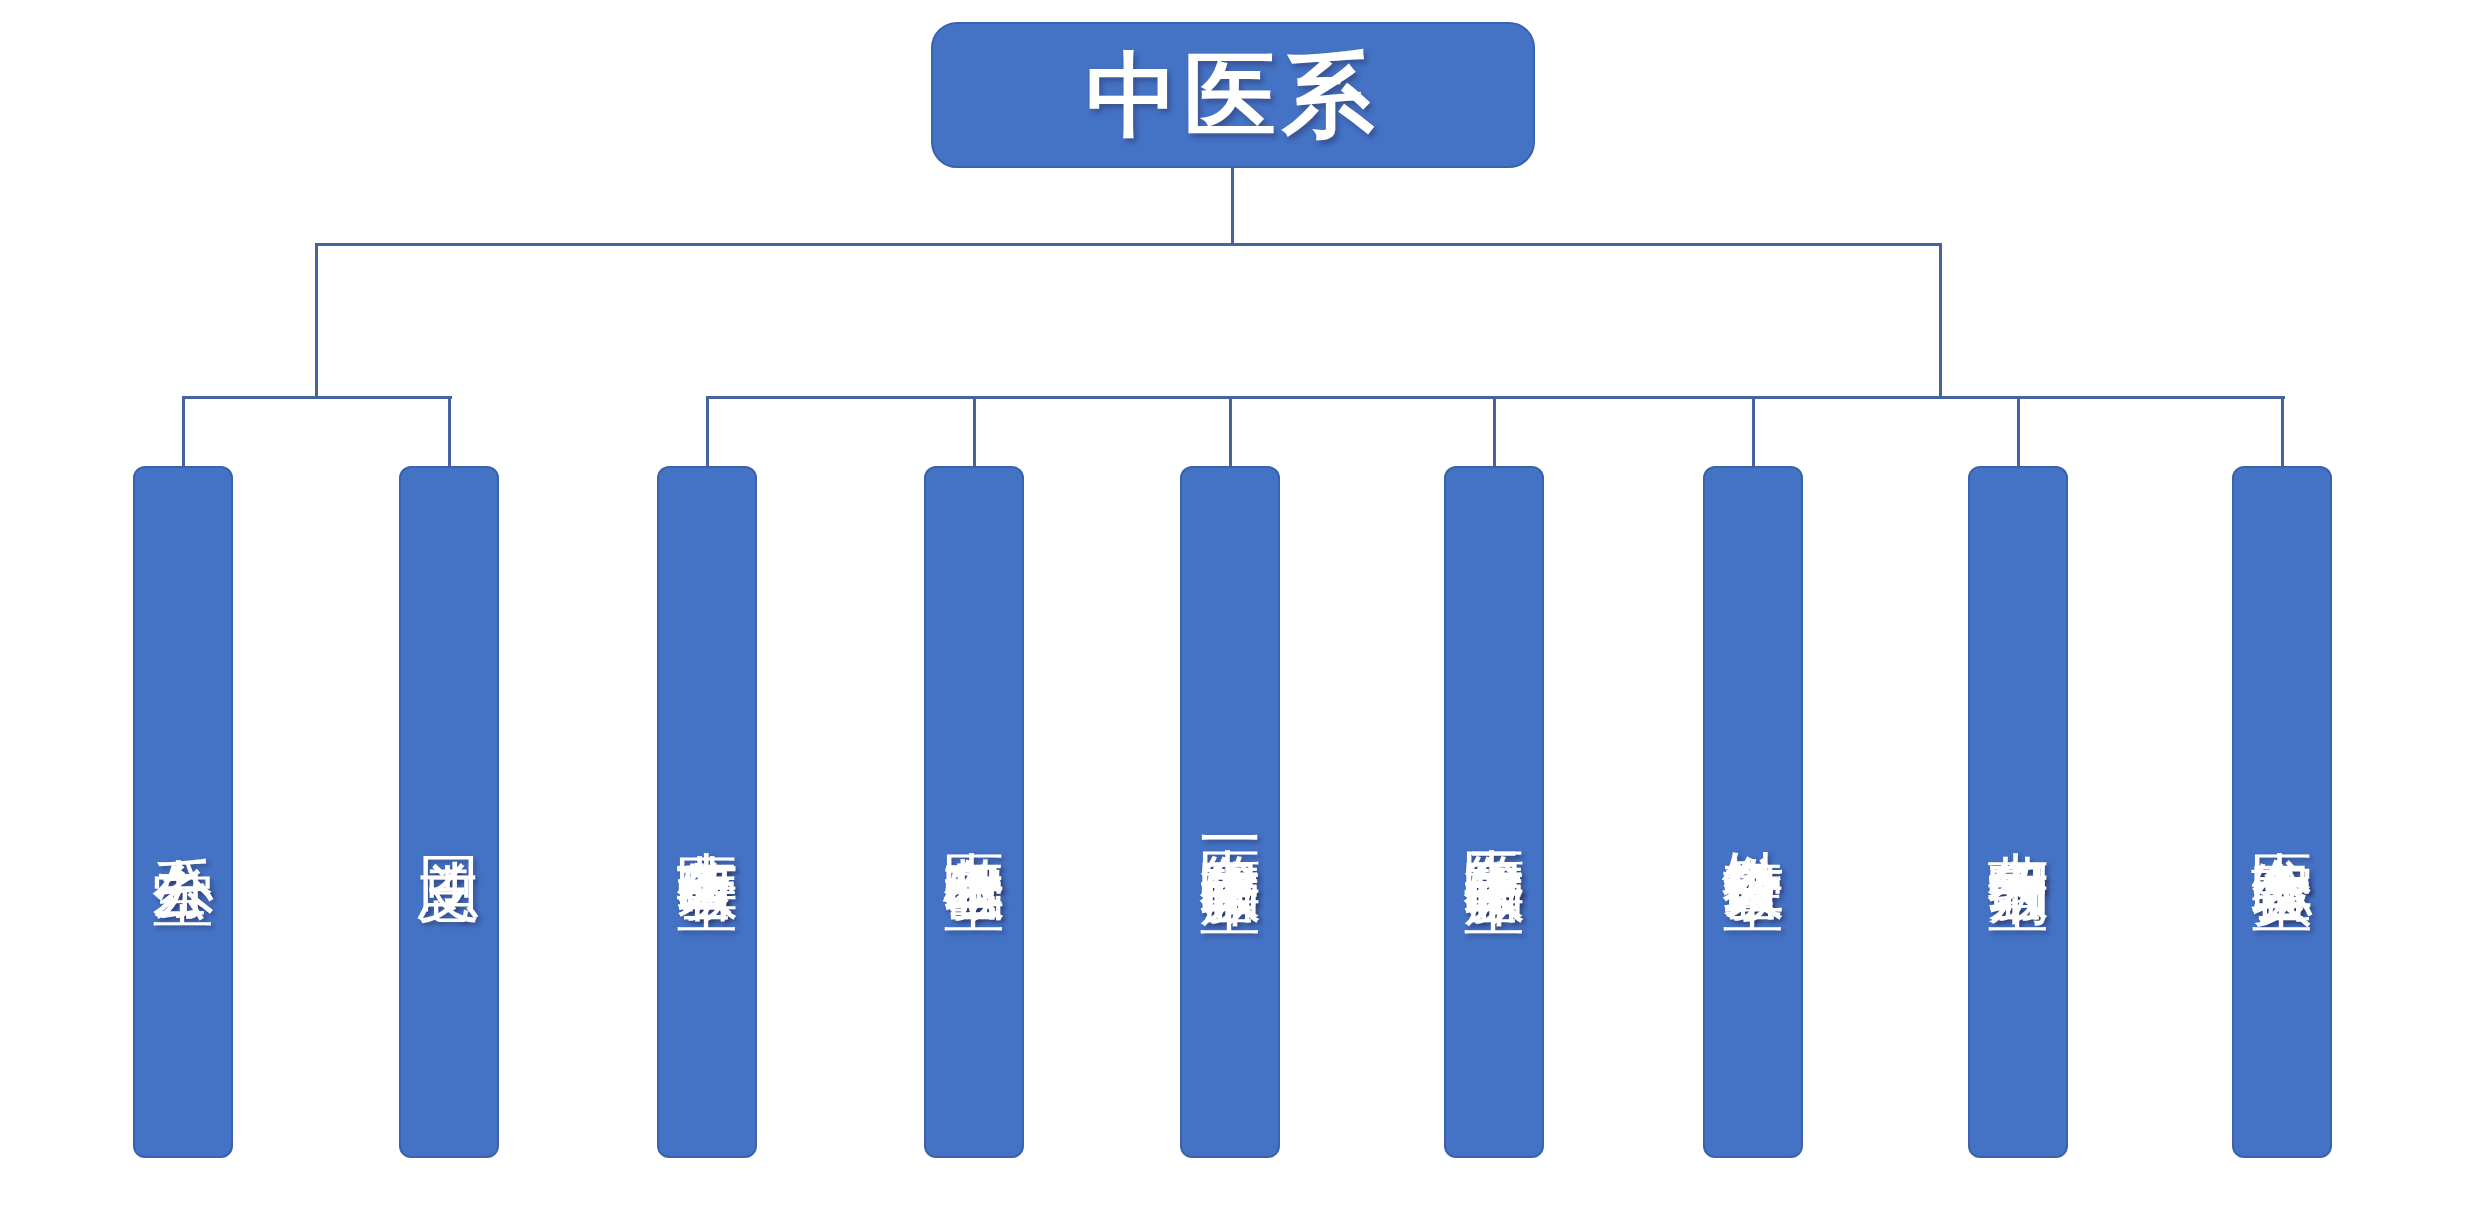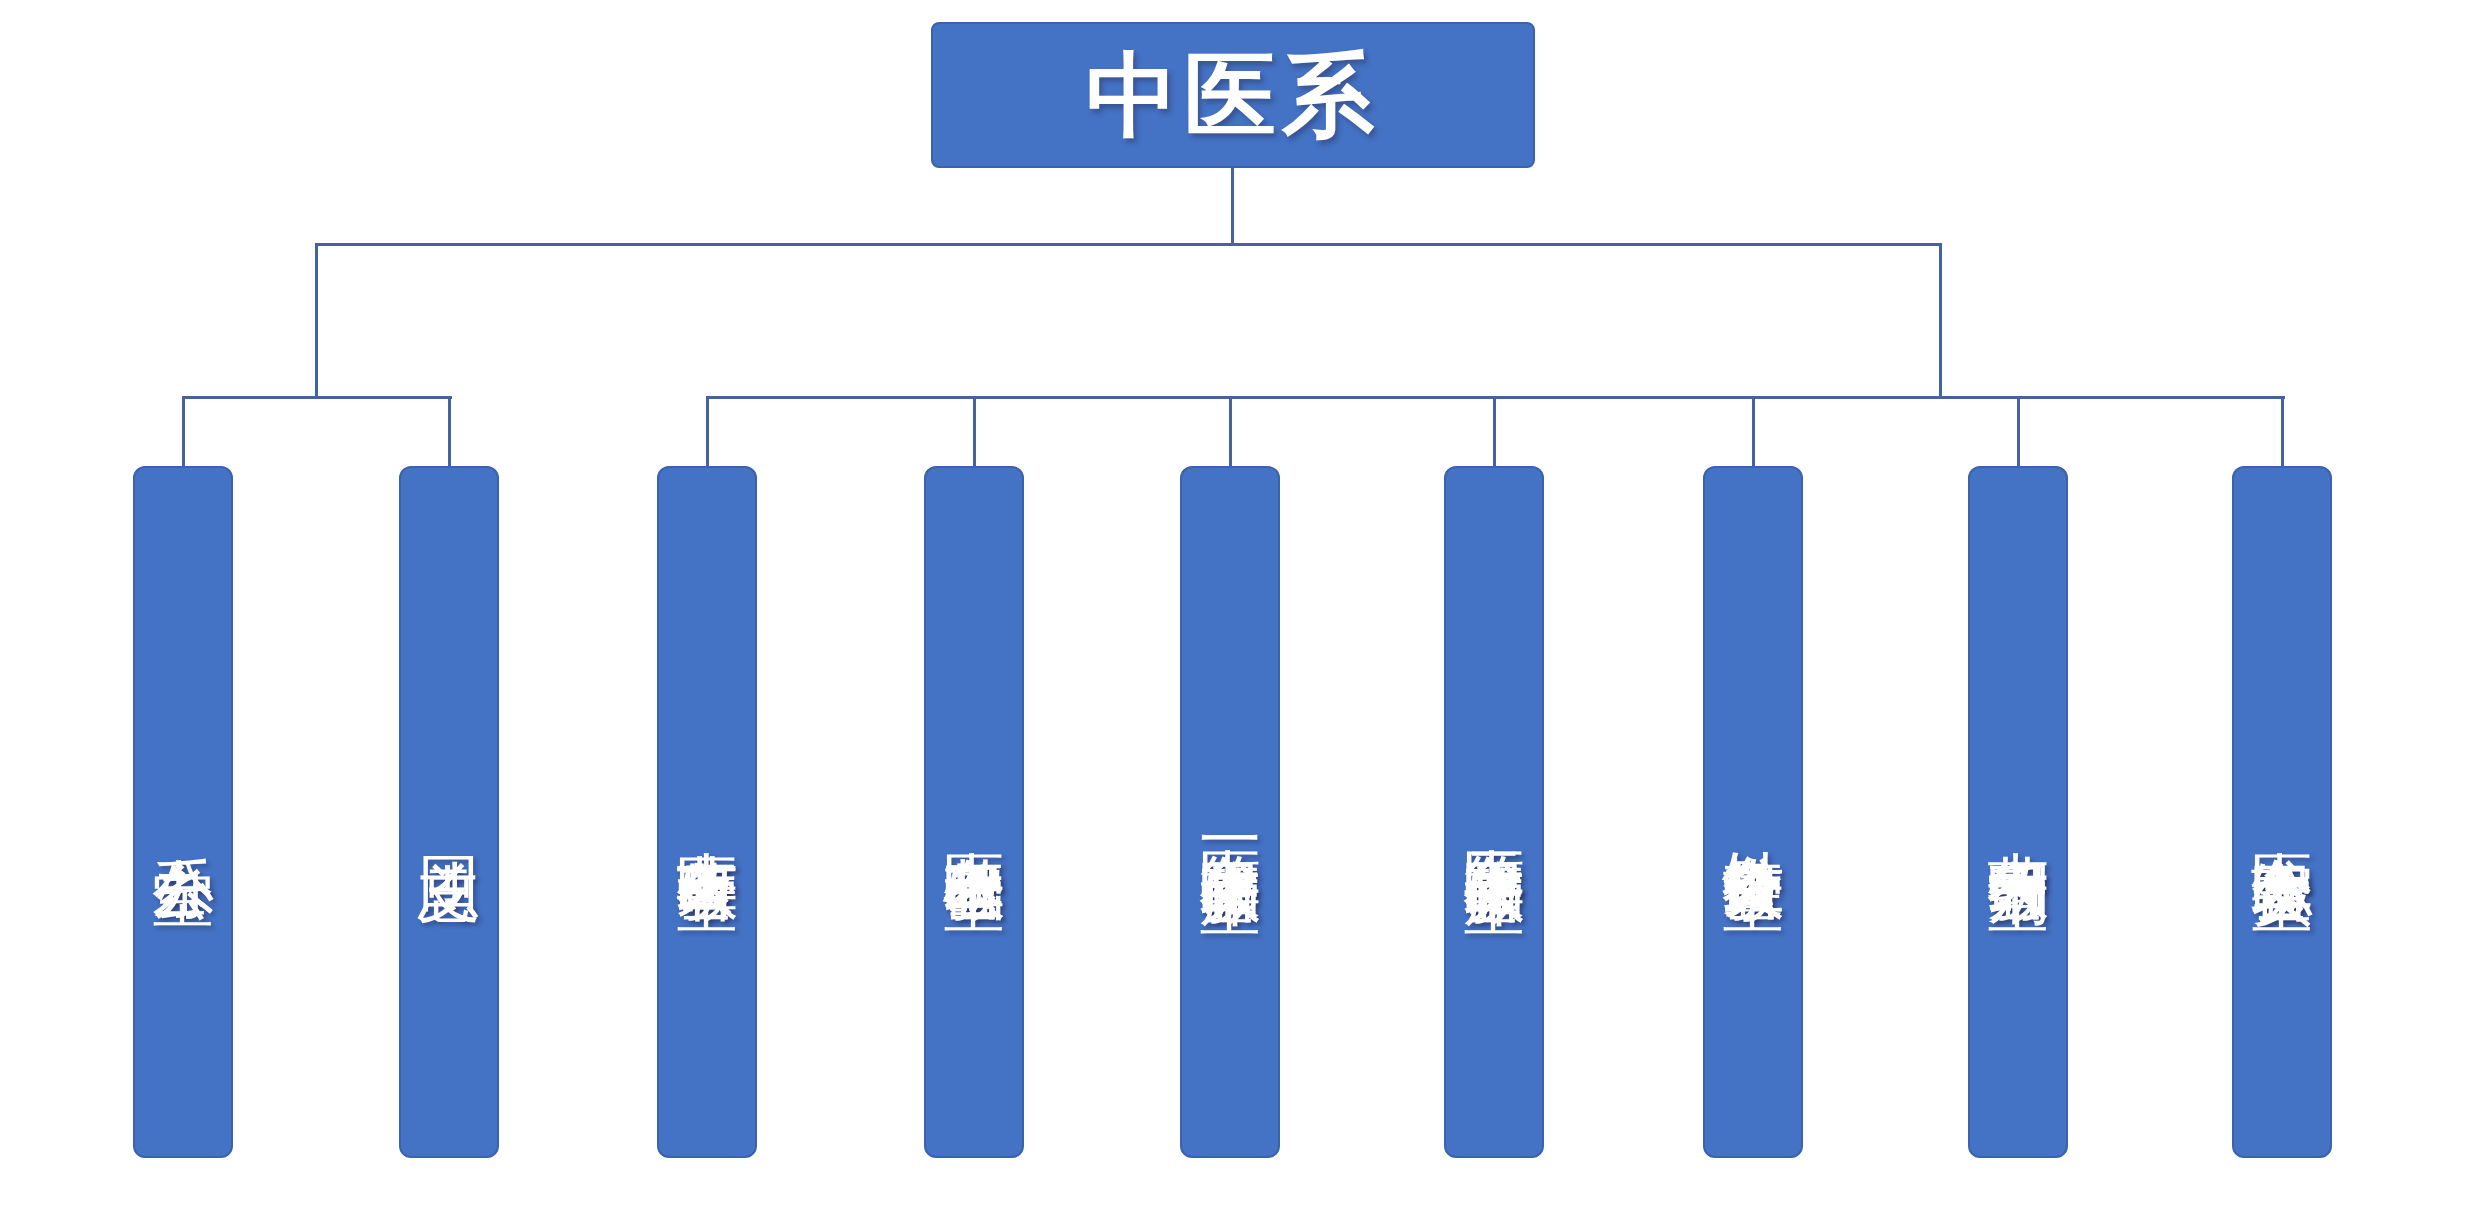--- a/index.html
+++ b/index.html
@@ -24,21 +24,21 @@
   .hline { height: 3px; }
   .vline { width: 3px; }
 
   
   .root-box {
     position: absolute;
     left: 931px; top: 22px;
     width: 604px; height: 146px;
     background: var(--box_fill, #4472c4);
     border: 2px solid var(--box_border, #3a62ae);
-    border-radius: 8px;
+    border-radius: 26px;
     box-sizing: border-box;
     display: flex;
     align-items: center;
     justify-content: center;
   }
   .root-label {
     color: var(--text, #ffffff);
     font-size: 92px;
     font-weight: bold;
     letter-spacing: 6px;

